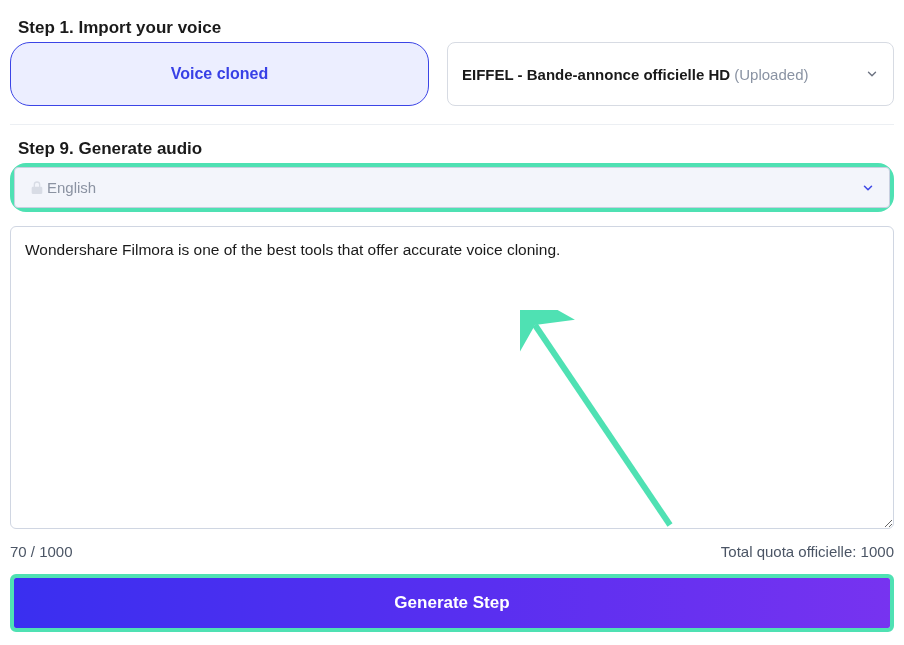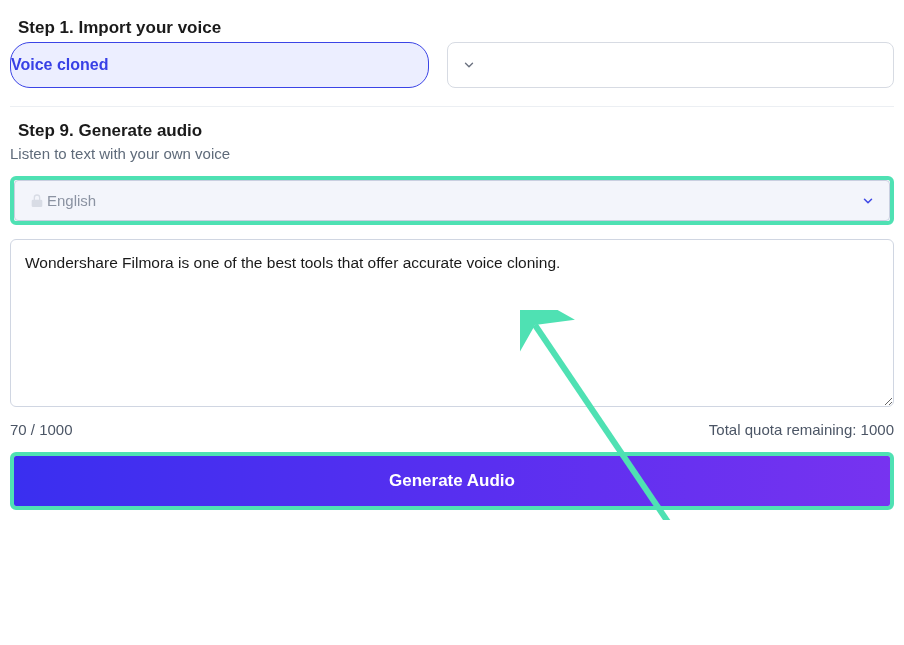--- a/index.html
+++ b/index.html
@@ -1,80 +1,82 @@
 <!DOCTYPE html>
 <html><head>
   <meta charset="utf-8">
   <style>
     body { margin: 0; font-family: Arial, sans-serif; background: #fff; }
     .page { width: 884px; margin: 0 auto; padding: 10px; }
     .step-title { font-weight: 700; font-size: 17px; color: #1a1a1a; margin: 8px 8px 4px; }
     .step-sub { font-size: 15px; color: #5f6b7a; margin: 0 0 14px; }
     .row { display: flex; gap: 18px; margin-bottom: 18px; }
-    .voice-cloned { flex: 1; background: #eceeff; border: 1.5px solid #3b44e6; border-radius: 20px; padding: 13px 0; color: #3840e6; font-weight: 700; font-size: 16px; cursor: pointer; }
+    .voice-cloned { flex: 1; background: #eceeff; border: 1.5px solid #3b44e6; border-radius: 20px; padding: 22px 0; text-align: center; color: #3840e6; font-weight: 700; font-size: 16px; cursor: pointer; }
     .uploaded-select { flex: 1; border: 1px solid #d7dbe3; border-radius: 8px; padding: 13px 14px; display: flex; align-items: center; justify-content: space-between; cursor: pointer; }
     .uploaded-text { font-size: 15px; color: #1a1a1a; font-weight: 600; }
     .uploaded-text .muted { color: #8a93a3; font-weight: 500; }
     .chev { width: 14px; height: 14px; }
     hr.div { border: none; border-top: 1px solid #eceff3; margin: 0 0 14px; }
-    .lang-wrap { border: 4px solid #4fe1b3; border-radius: 6px; margin-bottom: 14px; }
+    .lang-wrap { border: 4px solid #4fe1b3; border-radius: 16px; margin-bottom: 14px; }
     .lang-select { background: #f3f5fb; border: 1px solid #c9cfe0; border-radius: 4px; padding: 11px 14px; display: flex; align-items: center; justify-content: space-between; cursor: pointer; }
     .lang-left { display: flex; align-items: center; gap: 2px; }
     .lock { width: 16px; height: 16px; opacity: .45; }
     .lang-txt { color: #8b93a2; font-size: 15px; }
     .chev-blue path { stroke: #3f49e6; }
-    .textarea { width: 100%; box-sizing: border-box; border: 1px solid #d0d6e2; border-radius: 6px; padding: 14px; font-size: 15.5px; color: #1a1a1a; height: 168px; resize: both; font-family: Arial, sans-serif; }
+    .textarea { width: 100%; box-sizing: border-box; border: 1px solid #d0d6e2; border-radius: 6px; padding: 14px; font-size: 15.5px; color: #1a1a1a; height: 303px; resize: both; font-family: Arial, sans-serif; }
     .counts { display: flex; justify-content: space-between; font-size: 15px; color: #4b5565; margin: 10px 0 14px; }
     .gen-wrap { border: 4px solid #4fe1b3; border-radius: 6px; }
     .gen-btn { background: linear-gradient(90deg, #3a2ff0 0%, #5a2ff0 55%, #7733f0 100%); color: #fff; font-weight: 700; font-size: 17px; text-align: center; padding: 15px 0; border-radius: 2px; cursor: pointer; }
     .arrow { position: absolute; pointer-events: none; }
   </style>
 </head>
 <body>
 
 <div class="page" style="position:relative;">
   <div class="step-title">Step 1. Import your voice</div>
 
   <div class="row">
     <div class="voice-cloned">Voice cloned</div>
     <div class="uploaded-select">
+      <span class="uploaded-text">
+        <span>EIFFEL - Bande-annonce officielle HD </span><span class="muted">(Uploaded)</span>
+      </span>
       <svg class="chev" viewBox="0 0 24 24" fill="none">
           <path d="M6 9l6 6 6-6" stroke="#6b7280" stroke-width="2.4" stroke-linecap="round" stroke-linejoin="round"></path>
         </svg>
     </div>
   </div>
 
   <hr class="div">
 
   <div class="step-title">Step 9. Generate audio</div>
-  <div class="step-sub">Listen to text with your own voice</div>
 
   <div class="lang-wrap">
     <div class="lang-select">
       <span class="lang-left">
         <svg class="lock" viewBox="0 0 24 24" fill="#b8bfcc">
             <path d="M12 2a5 5 0 0 0-5 5v3H6a2 2 0 0 0-2 2v7a2 2 0 0 0 2 2h12a2 2 0 0 0 2-2v-7a2 2 0 0 0-2-2h-1V7a5 5 0 0 0-5-5zm-3 5a3 3 0 1 1 6 0v3H9V7z"></path>
           </svg>
         <span class="lang-txt">English</span>
       </span>
       <svg class="chev chev-blue" viewBox="0 0 24 24" fill="none">
           <path d="M6 9l6 6 6-6" stroke-width="2.6" stroke-linecap="round" stroke-linejoin="round"></path>
         </svg>
     </div>
   </div>
 
   <textarea class="textarea" style="">Wondershare Filmora is one of the best tools that offer accurate voice cloning.</textarea>
 
   <div class="counts">
     <span>70 / 1000</span>
-    <span>Total quota remaining: 1000</span>
+    <span>Total quota officielle: 1000</span>
   </div>
 
   <div class="gen-wrap">
-    <div class="gen-btn">Generate Audio</div>
+    <div class="gen-btn">Generate Step</div>
   </div>
 
   <svg class="arrow" style="left:520px; top:310px;" width="170" height="230" viewBox="0 0 170 230">
     <defs>
         <marker id="ah" markerWidth="12" markerHeight="12" refX="3" refY="6" orient="auto">
           <path d="M0,0 L12,6 L0,12 L3,6 z" fill="#4fe1b3"></path>
         </marker>
       </defs>
     <line x1="150" y1="215" x2="15" y2="15" stroke="#4fe1b3" stroke-width="6" marker-end="url(#ah)"></line>
   </svg>

